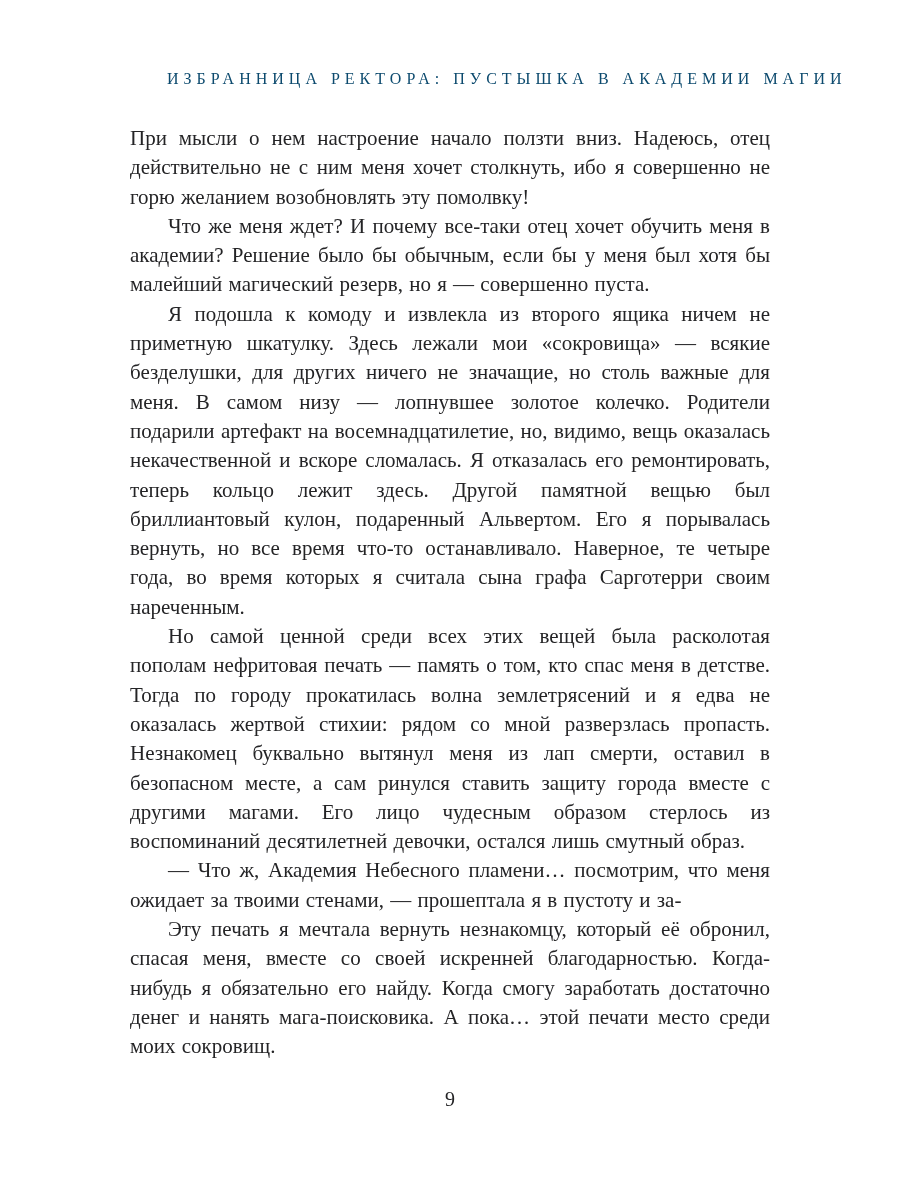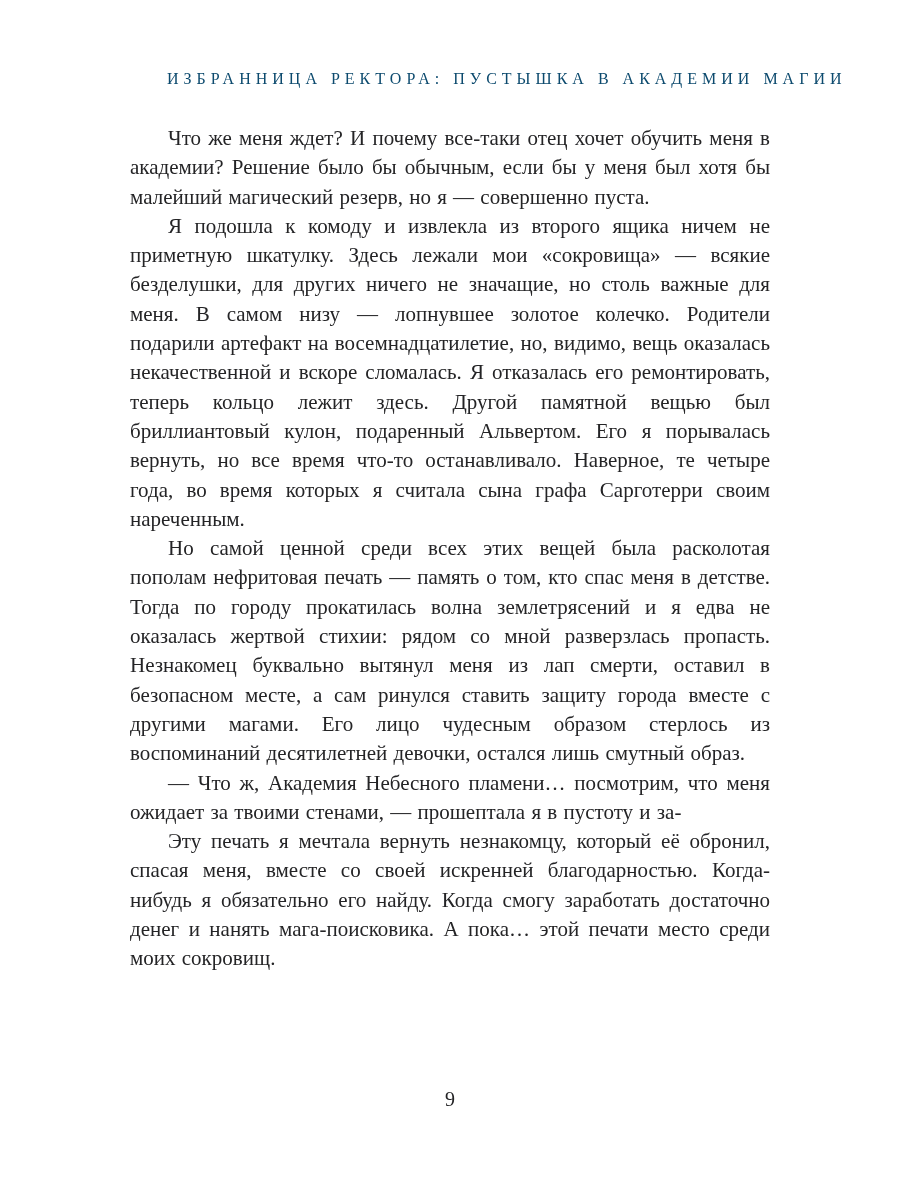--- a/index.html
+++ b/index.html
@@ -62,20 +62,21 @@
   }
 </style>
 </head>
 <body>
 
 <div class="book-page">
 
   <div class="running-header">ИЗБРАННИЦА РЕКТОРА: ПУСТЫШКА В АКАДЕМИИ МАГИИ</div>
 
   <div class="text-block">
+    <p class="no-indent">При мысли о нем настроение начало ползти вниз. Надеюсь, отец действительно не с ним меня хочет столкнуть, ибо я совершенно не горю желанием возобновлять эту помолвку!</p>
     <p>Что же меня ждет? И почему все-таки отец хочет обучить меня в академии? Решение было бы обычным, если бы у меня был хотя бы малейший магический резерв, но я — совершенно пуста.</p>
     <p>Я подошла к комоду и извлекла из второго ящика ничем не приметную шкатулку. Здесь лежали мои «сокровища» — всякие безделушки, для других ничего не значащие, но столь важные для меня. В самом низу — лопнувшее золотое колечко. Родители подарили артефакт на восемнадцатилетие, но, видимо, вещь оказалась некачественной и вскоре сломалась. Я отказалась его ремонтировать, теперь кольцо лежит здесь. Другой памятной вещью был бриллиантовый кулон, подаренный Альвертом. Его я порывалась вернуть, но все время что-то останавливало. Наверное, те четыре года, во время которых я считала сына графа Сарготерри своим нареченным.</p>
     <p>Но самой ценной среди всех этих вещей была расколотая пополам нефритовая печать — память о том, кто спас меня в детстве. Тогда по городу прокатилась волна землетрясений и я едва не оказалась жертвой стихии: рядом со мной разверзлась пропасть. Незнакомец буквально вытянул меня из лап смерти, оставил в безопасном месте, а сам ринулся ставить защиту города вместе с другими магами. Его лицо чудесным образом стерлось из воспоминаний десятилетней девочки, остался лишь смутный образ.</p>
     <p>— Что ж, Академия Небесного пламени… посмотрим, что меня ожидает за твоими стенами, — прошептала я в пустоту и за-</p>
     <p>Эту печать я мечтала вернуть незнакомцу, который её обронил, спасая меня, вместе со своей искренней благодарностью. Когда-нибудь я обязательно его найду. Когда смогу заработать достаточно денег и нанять мага-поисковика. А пока… этой печати место среди моих сокровищ.</p>
   </div>
 
   <div class="page-number">9</div>
 
 </div>

